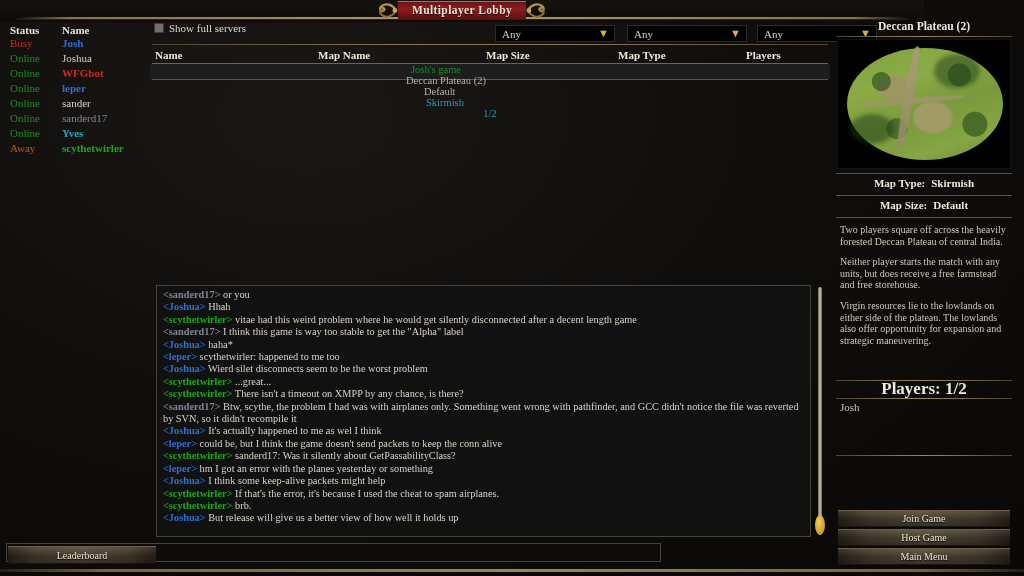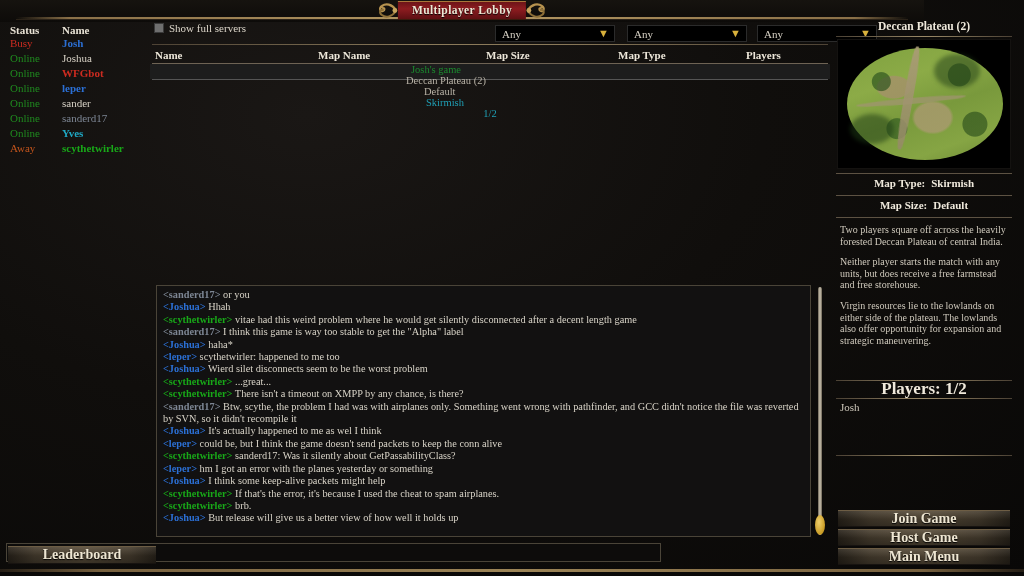--- a/index.html
+++ b/index.html
@@ -227,21 +227,21 @@
   }
   .players-box-rule {
     height: 1px; margin: 0 2px;
     background: linear-gradient(90deg, #4b4134, #9b8a68, #4b4134);
   }
 
   
   .btn {
     position: relative;
     height: 17px; display: flex; align-items: center; justify-content: center;
-    color: #eee6d2; font-size: 14px; font-weight: bold;
+    color: #eee6d2; font-size: 10px; font-weight: normal;
     background:
       linear-gradient(180deg, rgba(255,255,255,0.08) 0%, rgba(0,0,0,0.22) 55%, rgba(0,0,0,0.35) 100%),
       linear-gradient(90deg, #2b251c 0%, #4a4031 18%, #5b4f3c 50%, #4a4031 82%, #2b251c 100%);
     border-top: 1px solid #6d5d44;
     border-bottom: 1px solid #171310;
     text-shadow: 0 1px 1px #000;
   }
   .btn-right { width: 172px; margin: 2px auto 0 auto; }
   .right-btns {
     position: absolute; left: 835px; top: 508px; width: 178px;

